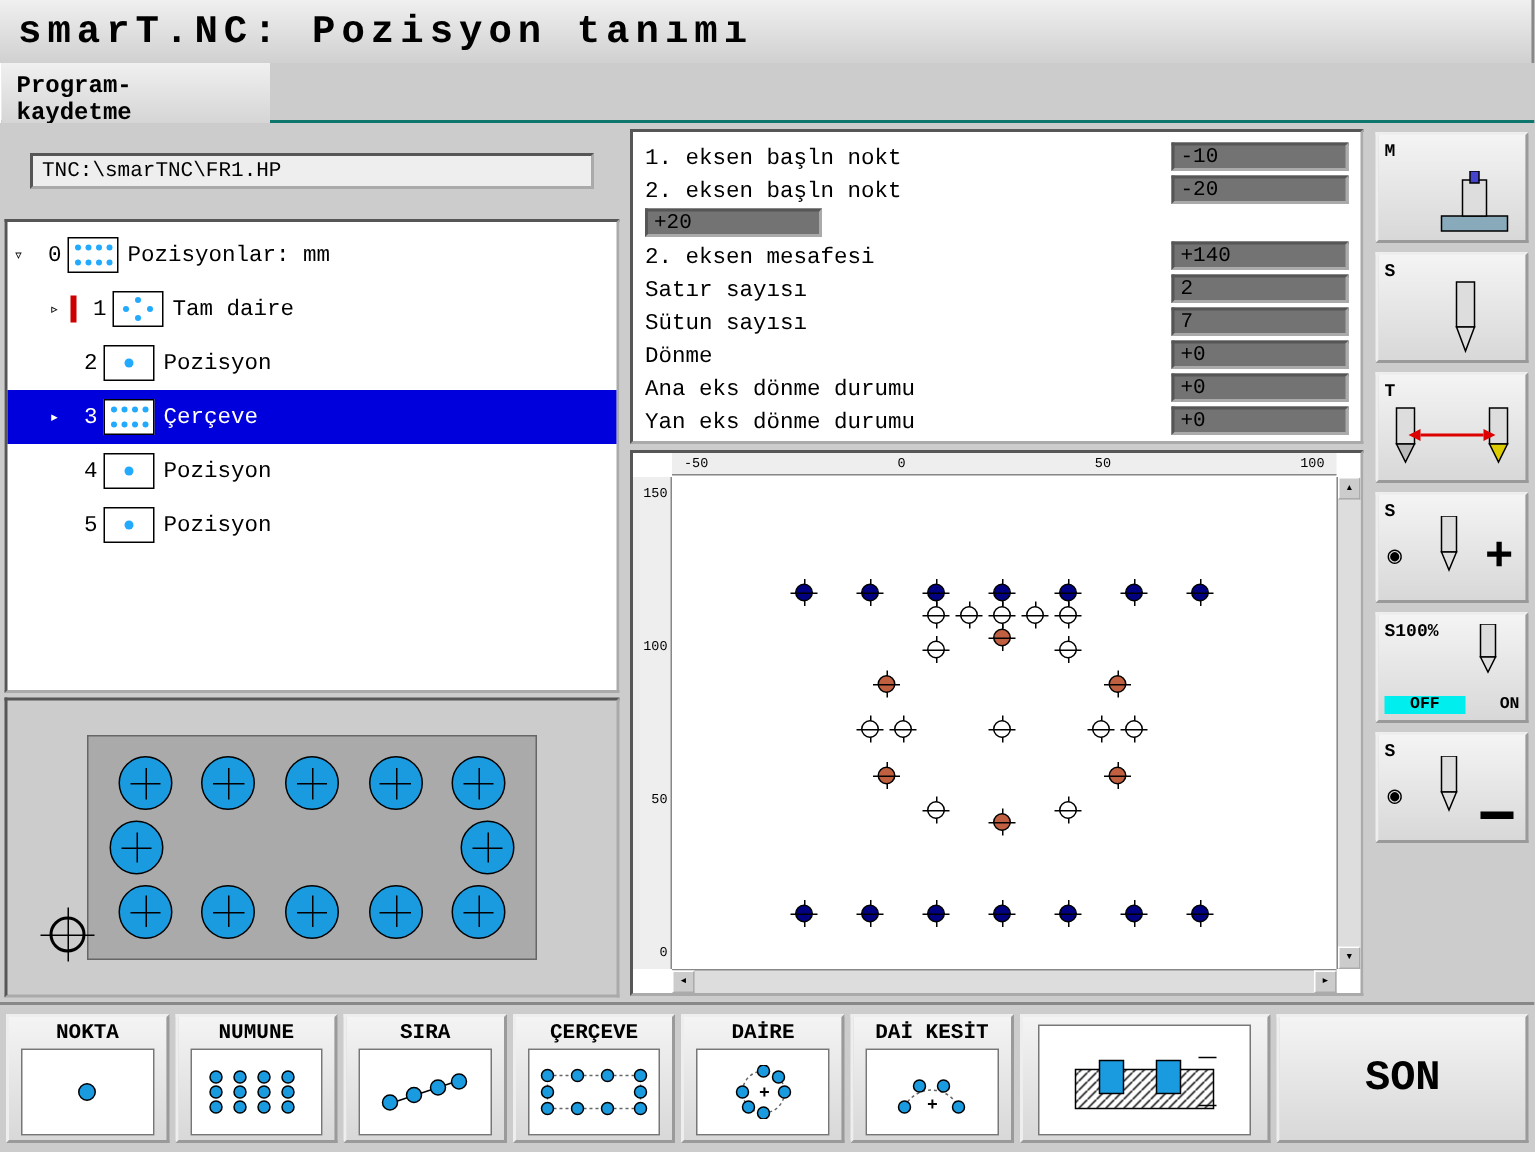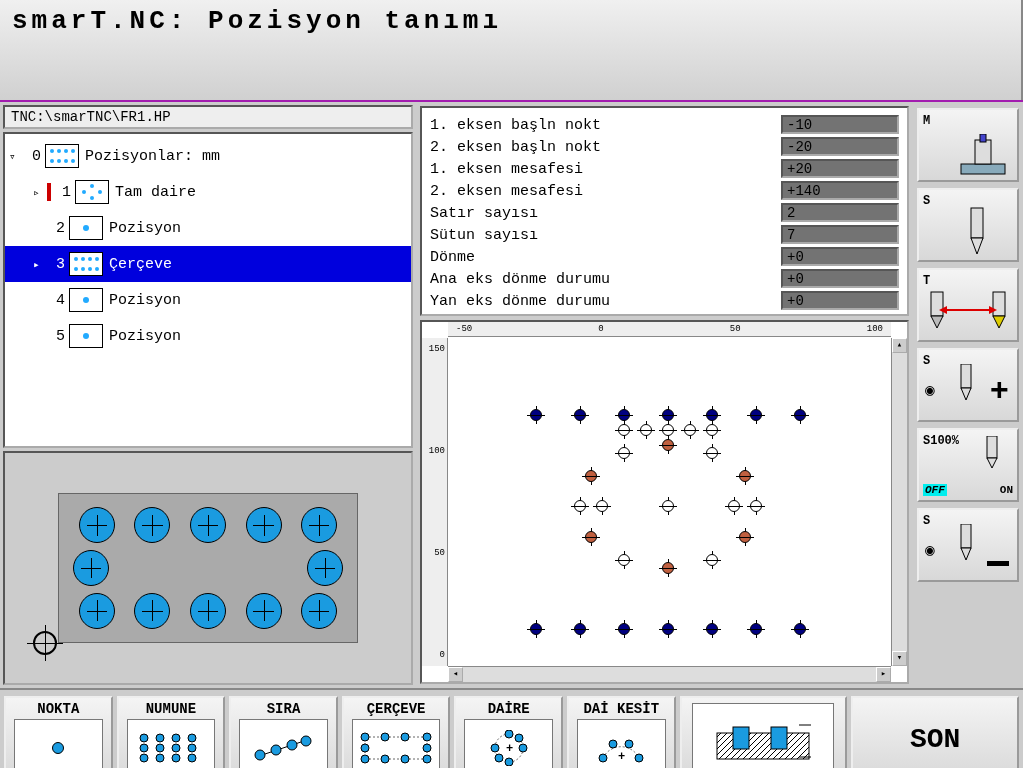--- a/index.html
+++ b/index.html
@@ -5,22 +5,22 @@
 * { box-sizing: border-box; margin: 0; padding: 0; }
 body {
   width: 1023px; height: 768px;
   font-family: "Courier New", monospace;
   background: #ccc;
   overflow: hidden;
 }
 
 
 .header {
-  display: flex; height: 102px;
-  border-bottom: 2px solid #a21caf;
+  display: flex; height: 82px;
+  border-bottom: 2px solid #0f766e;
   flex-direction: column;
 }
 .title-area {
   flex: 1;
   background: linear-gradient(#f0f0f0, #d0d0d0);
   display: flex; align-items: flex-start;
   padding: 6px 12px;
   border-right: 2px solid #888;
 }
 .title-area h1 {
@@ -56,21 +56,21 @@
   display: flex; flex-direction: column;
   gap: 6px; padding: 6px 4px;
 }
 
 
 .path-bar {
   background: #eee;
   border: 2px inset #aaa;
   padding: 2px 6px;
   font-size: 14px;
-  margin: 3px;
+  margin: 20px;
 }
 
 
 .tree {
   background: #fff;
   border: 2px inset #aaa;
   margin: 0 3px 3px 3px;
   height: 316px;
   padding: 4px 0;
   font-size: 15px;
@@ -204,21 +204,21 @@
   background: linear-gradient(#f4f4f4, #d8d8d8);
   border: 2px outset #eee;
   height: 74px;
   display: flex; flex-direction: column;
   padding: 4px; font-size: 12px; font-weight: bold;
   position: relative;
 }
 .side-btn .lbl { font-family:"Courier New"; }
 .side-btn svg { position:absolute; }
 .s100-row { display:flex; justify-content:space-between; width:100%; font-size:11px; margin-top:auto; }
-.off-badge { background:#0ee; padding:0 2px;font-style:italic; }
+.off-badge { background:#0ee; padding:0 17px; }
 
 
 .softkeys {
   height: 100px;
   display: flex;
   background: #ccc;
   padding: 6px 4px;
   gap: 4px;
   border-top: 2px solid #888;
 }
@@ -247,20 +247,24 @@
   background:#1a9be0; border:1px solid #000;
   margin:2px;
 }
 </style>
 </head>
 <body>
 
 <div class="header">
   <div class="title-area">
     <h1>smarT.NC: Pozisyon tanımı</h1>
+  </div>
+  <div class="header-btn">
+    <span style="white-space:pre-line">Program-
+kaydetme</span>
   </div>
 </div>
 
 <div class="main">
   <div class="left-col">
     <div class="path-bar">TNC:\smarTNC\FR1.HP</div>
     <div class="tree" id="tree">
         <div class="tree-row" style="padding-left: 4px;">
           <span class="tree-toggle">▿</span>
           <span class="tree-num">0</span>
@@ -375,21 +379,20 @@
     <div class="param-panel" id="params">
         <div class="param-row">
           <span class="param-label">1. eksen başln nokt</span>
           <input class="param-input" value="-10" style="">
         </div>
         <div class="param-row">
           <span class="param-label">2. eksen başln nokt</span>
           <input class="param-input" value="-20" style="">
         </div>
         <div class="param-row">
-          <span class="param-label">1. eksen mesafesi</span>
           <input class="param-input" value="+20" style="">
         </div>
         <div class="param-row">
           <span class="param-label">2. eksen mesafesi</span>
           <input class="param-input" value="+140" style="">
         </div>
         <div class="param-row">
           <span class="param-label">Satır sayısı</span>
           <input class="param-input" value="2" style="">
         </div>

